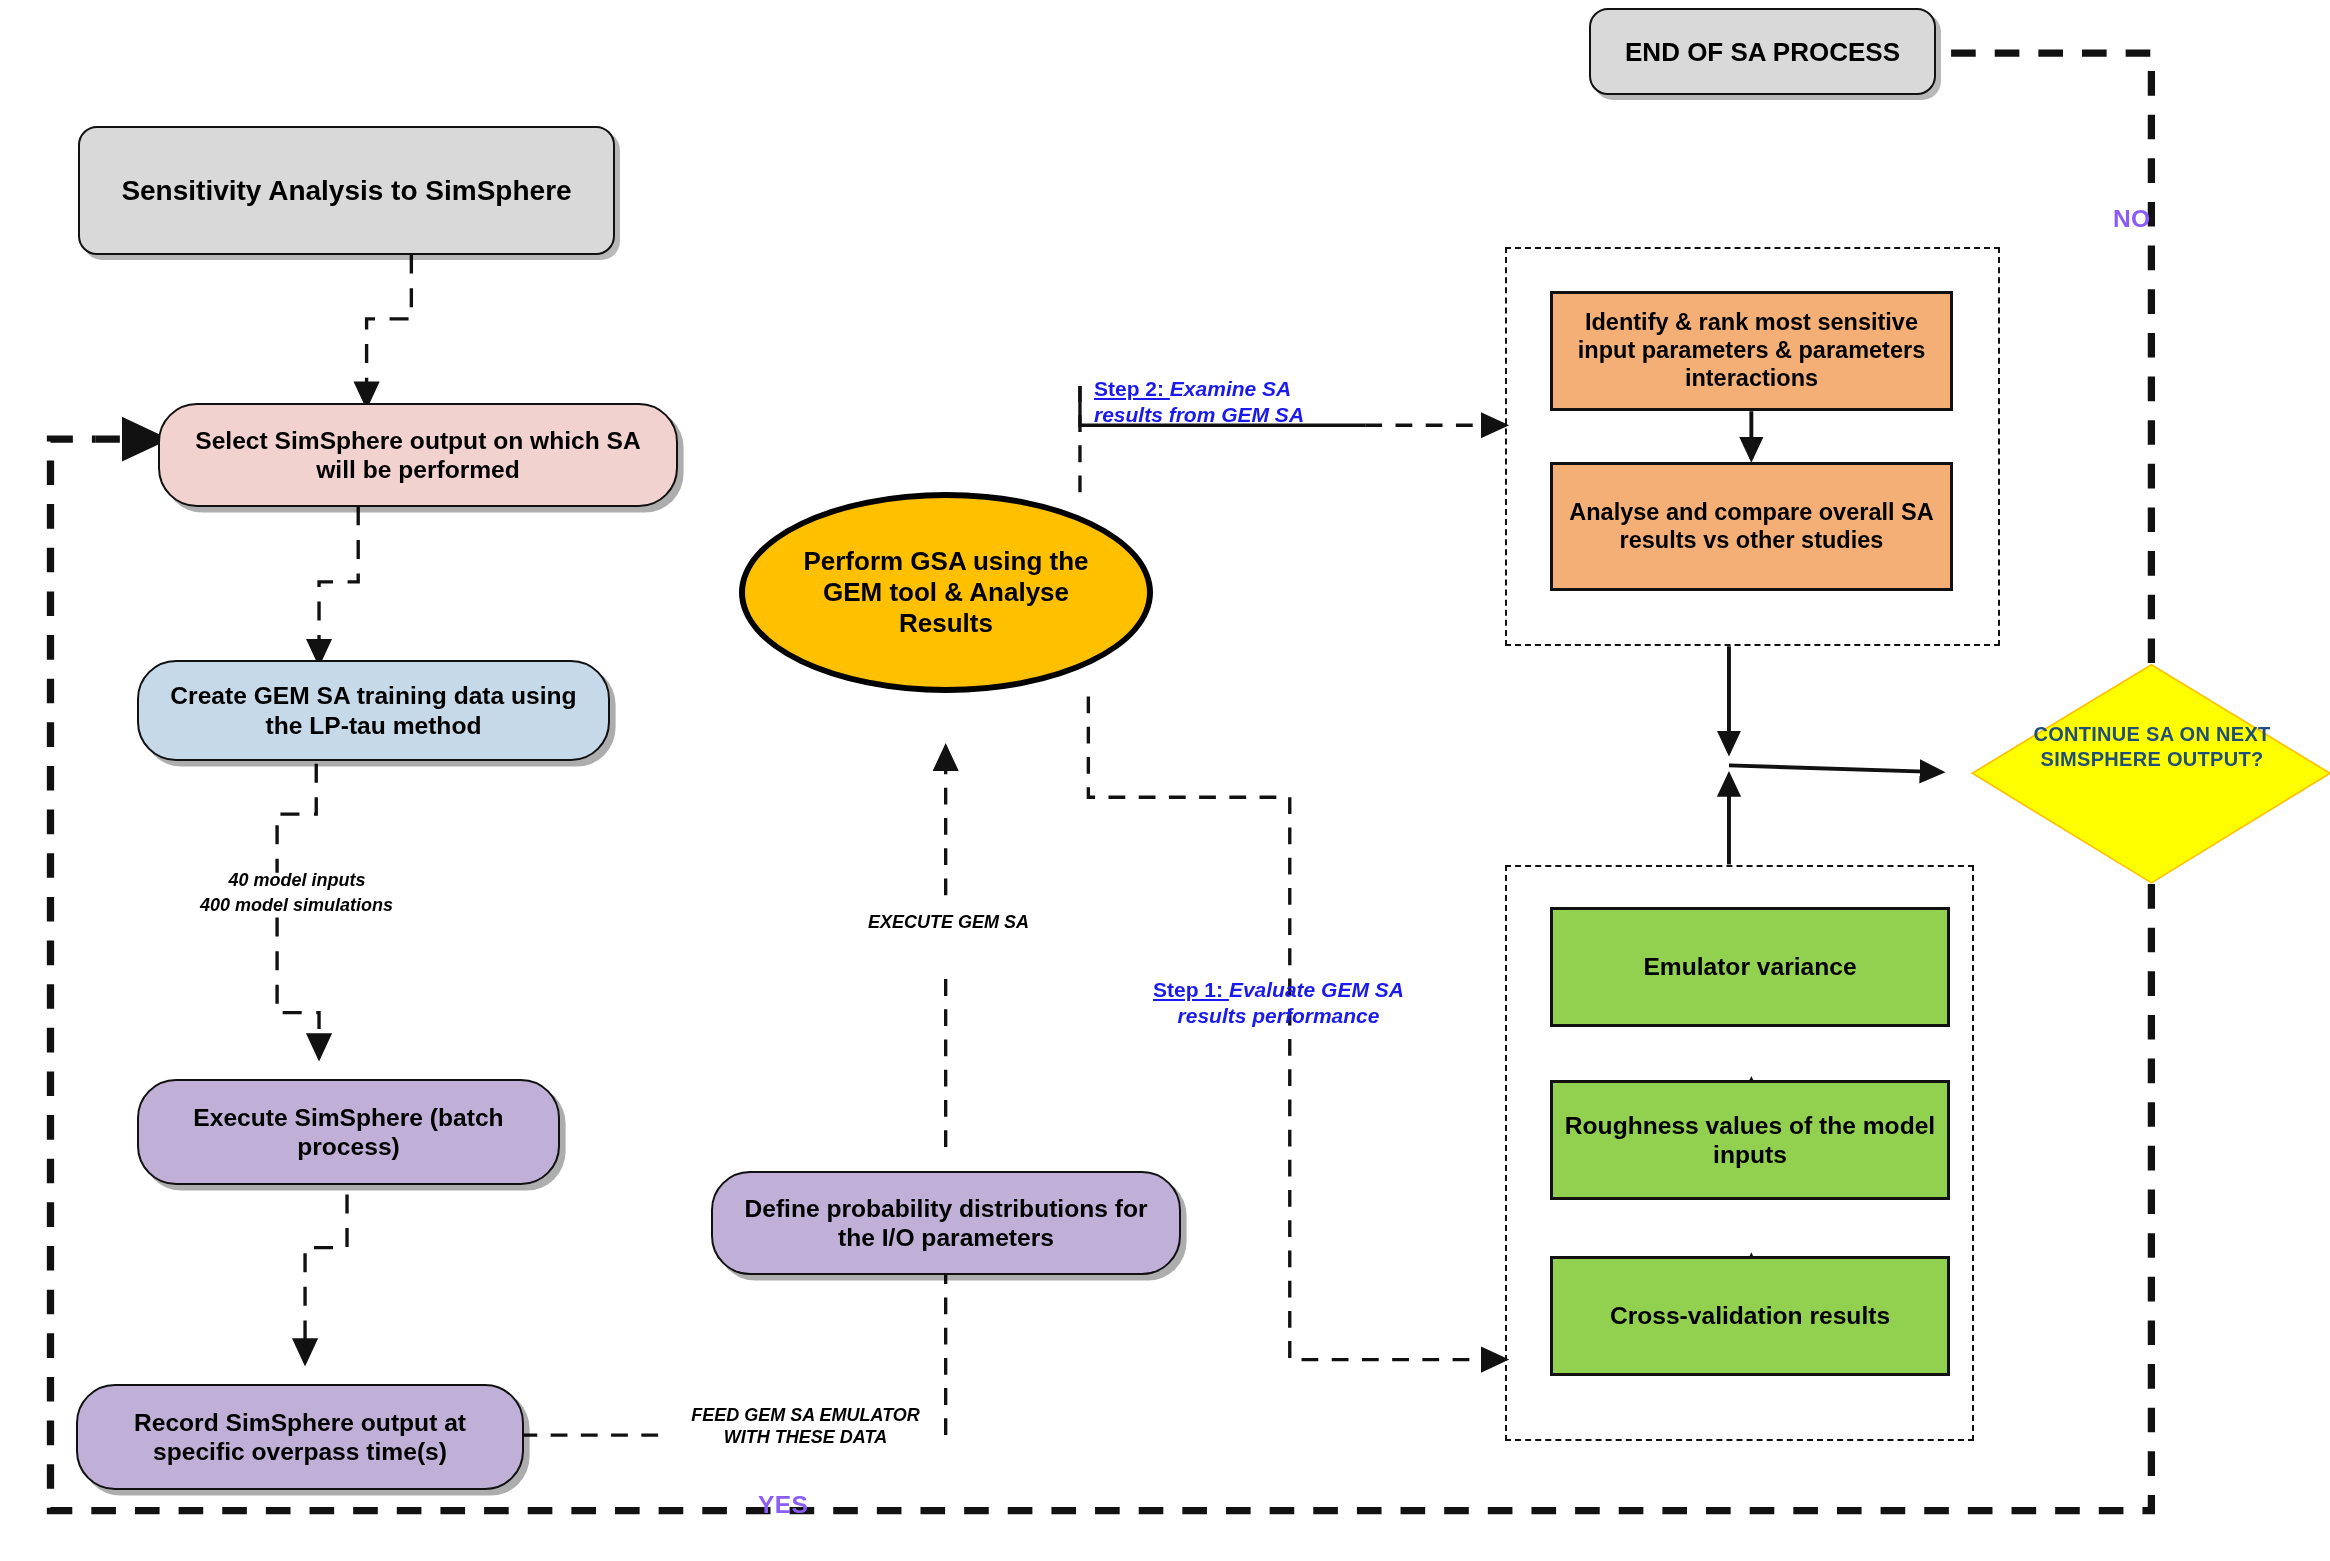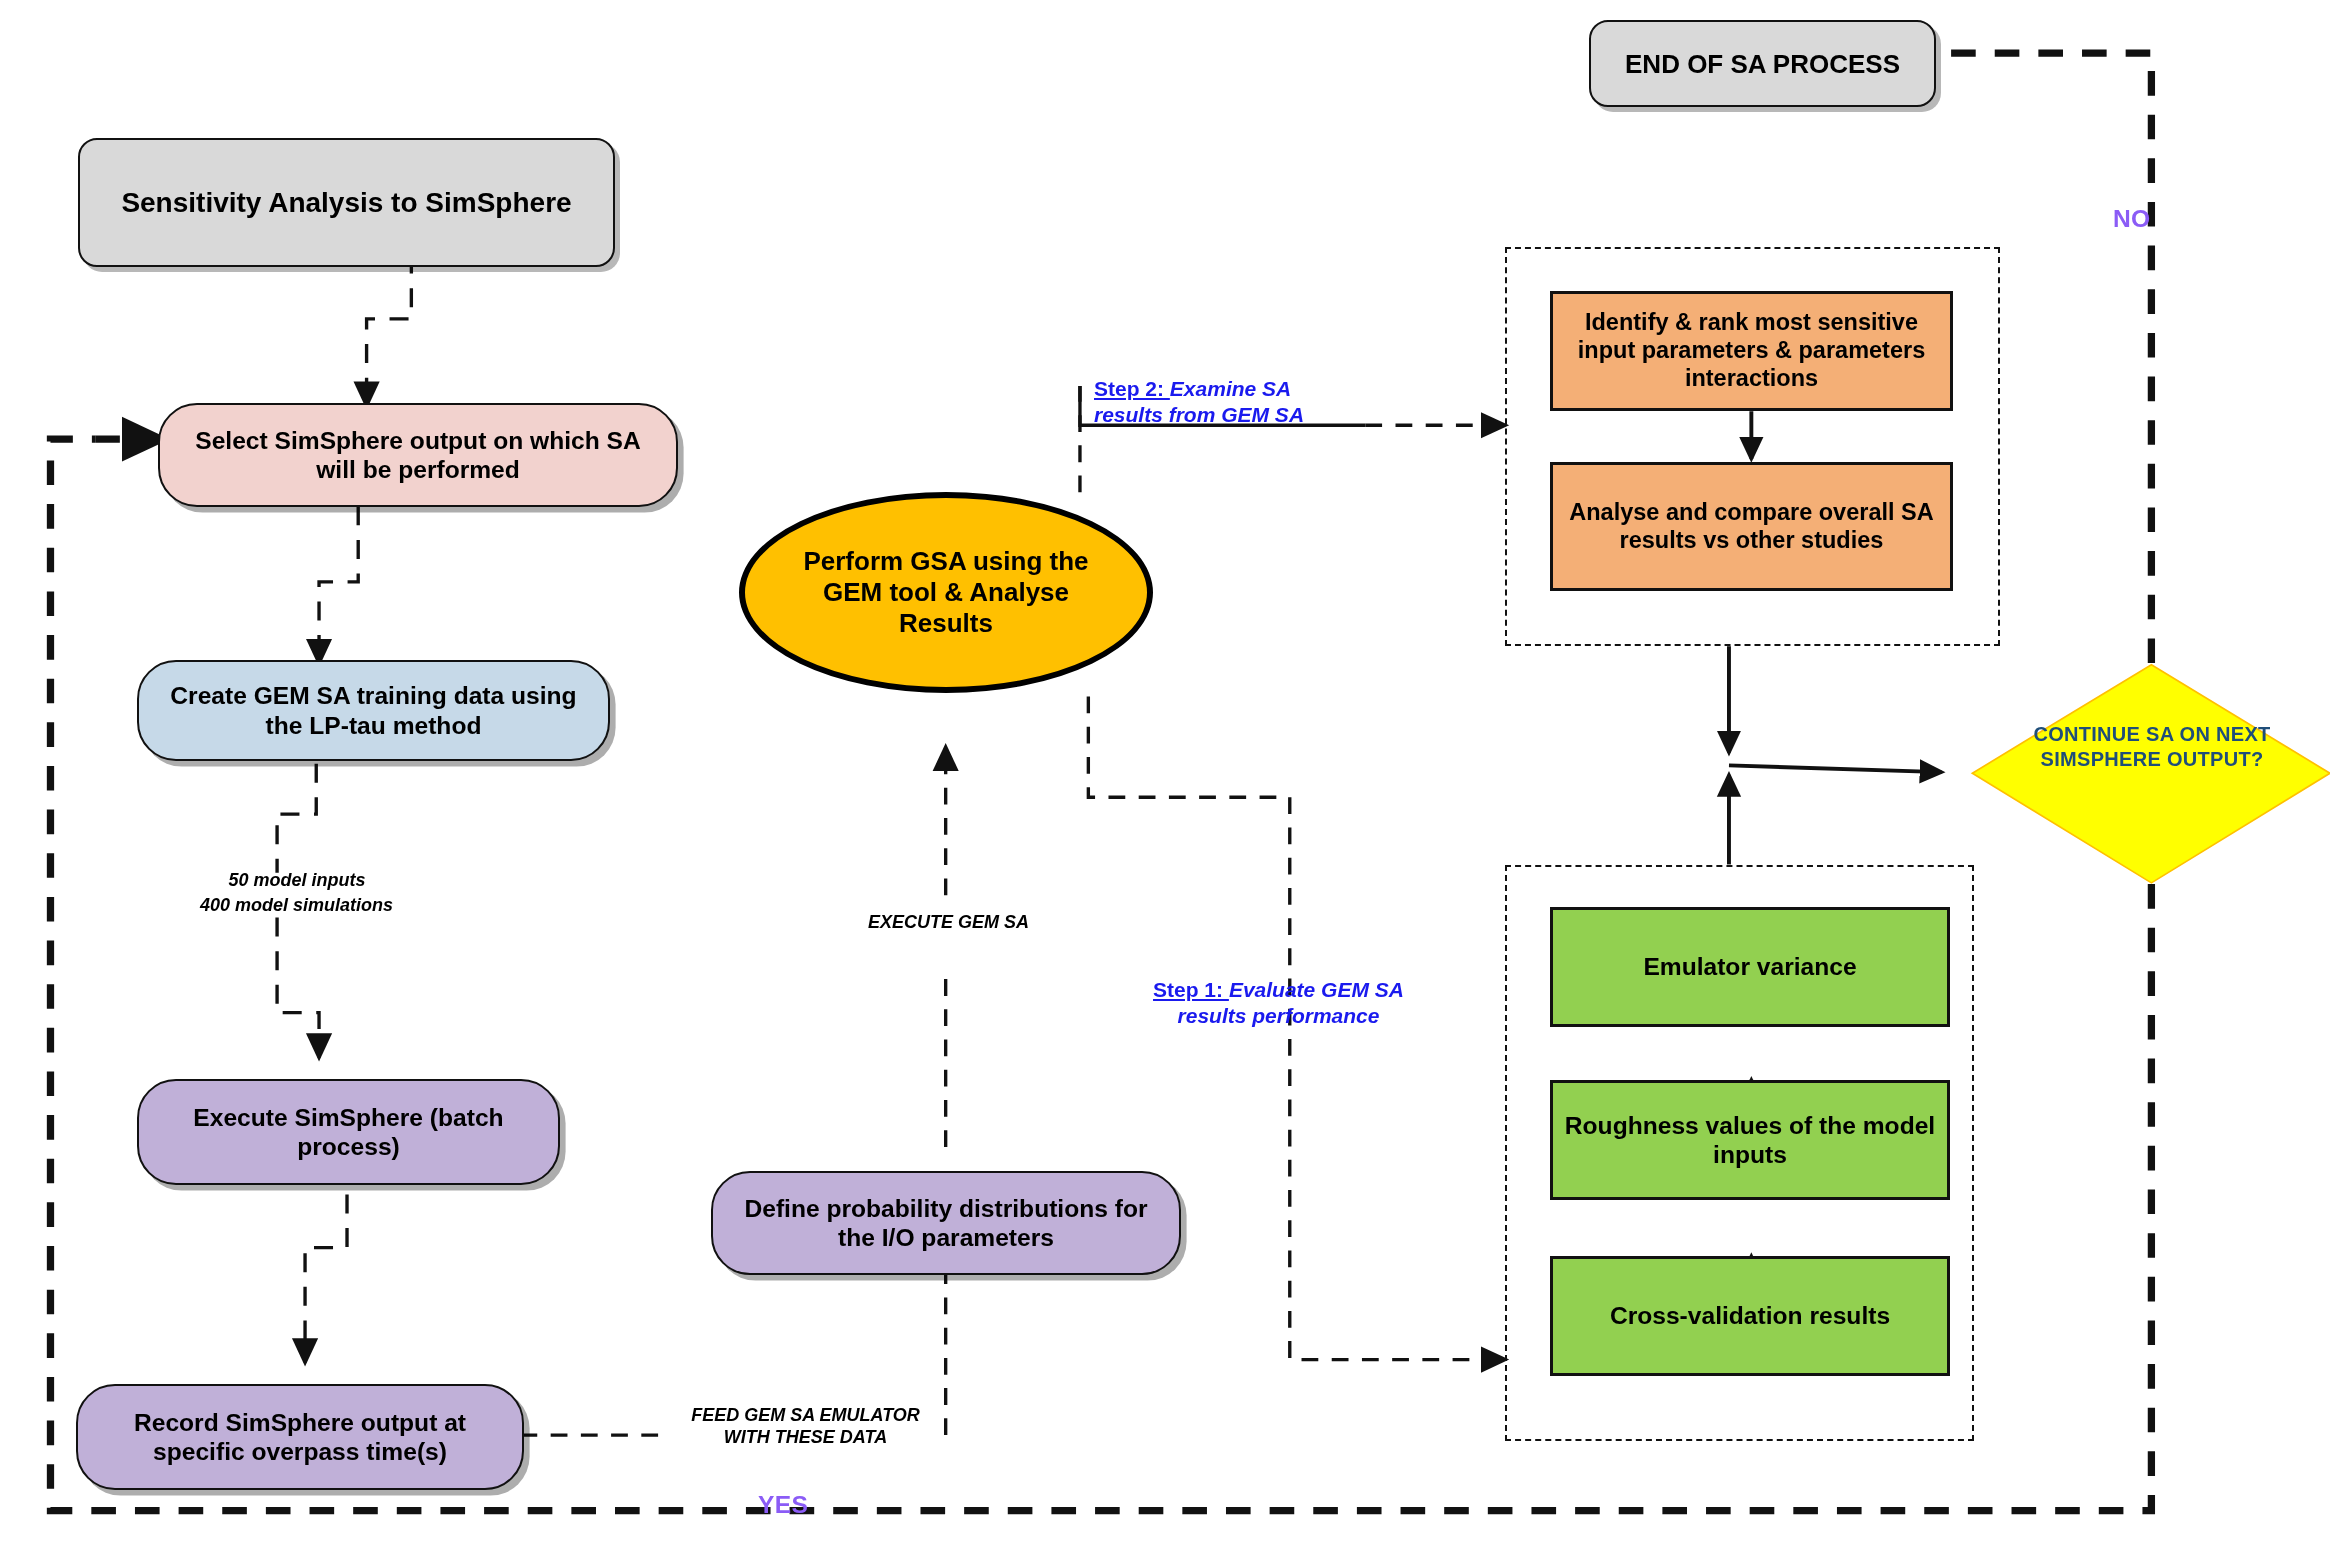--- a/index.html
+++ b/index.html
@@ -43,21 +43,20 @@
     border: 3.4px solid #111111;
   }
   .ellipse {
     border: 6.2px solid #000000;
     border-radius: 50%;
   }
   .startbox {
     border: 2.8px solid #111111;
     border-radius: 19px;
     box-shadow: 5px 5px 0 rgba(0,0,0,0.28);
-    margin-top: 12px;
   }
   
   .c-grey   { background: #d9d9d9; }
   .c-pink   { background: #f2d2ce; }
   .c-blue   { background: #c6d9e8; }
   .c-purple { background: #c0b0d8; margin-top: 24px; }
   .c-orange { background: #f4af76; }
   .c-green  { background: #92d050; }
 
   .label {
@@ -189,21 +188,21 @@
   <div class="node startbox c-grey" style="left:1589px; top:8.4px; width:347px; height:87px; font-size:26px;">END OF SA PROCESS</div>
 
   <svg class="layer" viewBox="0 0 4164 2790" style="pointer-events:auto;">
     <polygon points="3845,1188 4164,1382 3845,1578 3525,1382" fill="#ffff00" stroke="#ffc000" stroke-width="3"></polygon>
   </svg>
   <div class="diamond-text" style="left:2026px; top:722px; width:252px;">
     <span>CONTINUE SA ON NEXT SIMSPHERE OUTPUT?</span>
   </div>
 
   <div class="label anno" style="left:171px; top:870px; width:252px;">
-    <span>50 model inputs</span>
+    <span>40 model inputs</span>
   </div>
   <div class="label anno" style="left:162px; top:895px; width:269px;">
     <span>400 model simulations</span>
   </div>
 
   <div class="label anno" style="left:814px; top:912px; width:269px;">
     <span>EXECUTE GEM SA</span>
   </div>
 
   <div class="label anno" style="left:660px; top:1405px; width:291px;">

